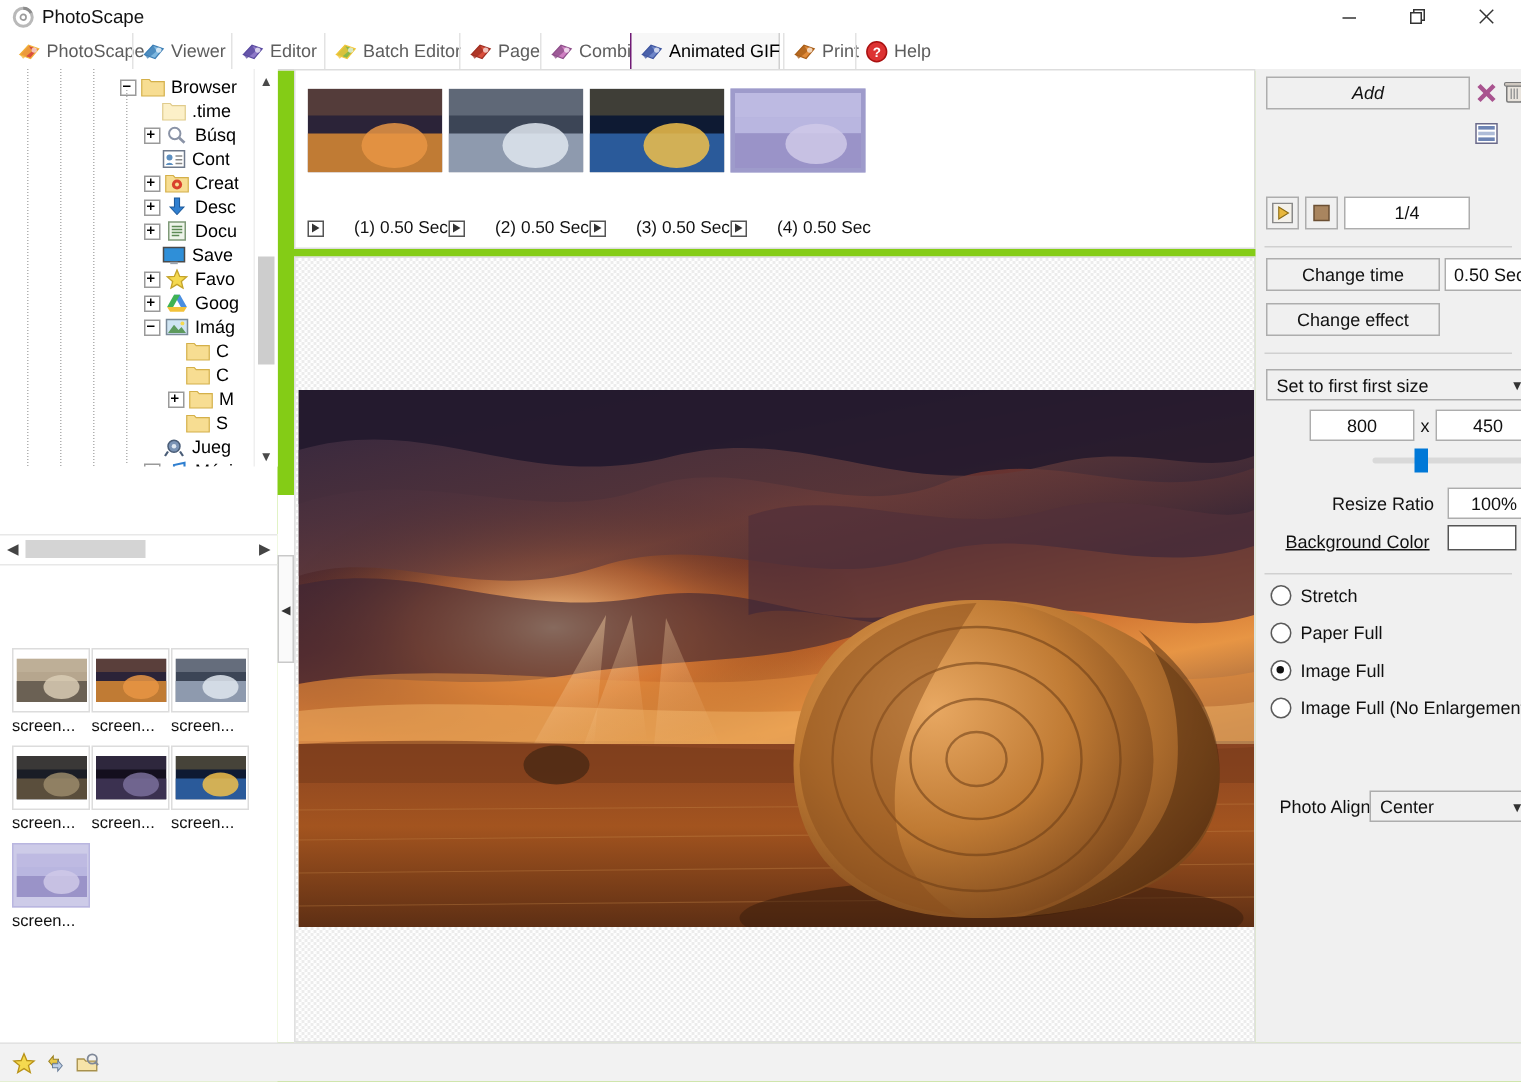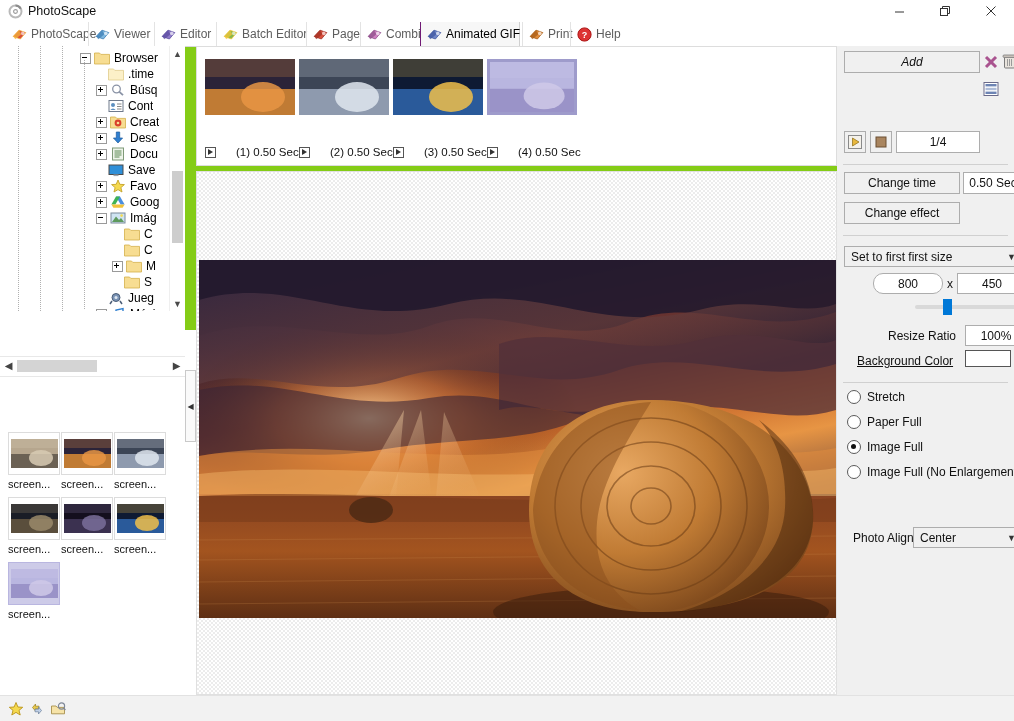--- a/index.html
+++ b/index.html
@@ -638,21 +638,21 @@
 
     <div class="btn" style="left:7px;top:156px;width:116px;height:22px;">Change effect</div>
 
     <div class="sep" style="top:189px;"></div>
 
     <div class="rcombo" style="left:7px;top:200px;width:179px;height:21px;">
       <span>Set to first first size</span>
       <span class="chev">▼</span>
     </div>
 
-    <div class="field" style="left:36px;top:227px;width:70px;height:21px;border-radius:10px;">800</div>
+    <div class="field" style="left:36px;top:227px;width:70px;height:21px;">800</div>
     <div class="rlabel" style="left:110px;top:231px;">x</div>
     <div class="field" style="left:120px;top:227px;width:70px;height:21px;">450</div>
 
     <div class="slider" style="left:78px;top:259px;width:110px;">
       <div class="knob" style="left:28px;"></div>
     </div>
 
     <div class="rlabel" style="left:51px;top:283px;">Resize Ratio</div>
     <div class="field" style="left:128px;top:279px;width:62px;height:21px;">100%</div>
 

